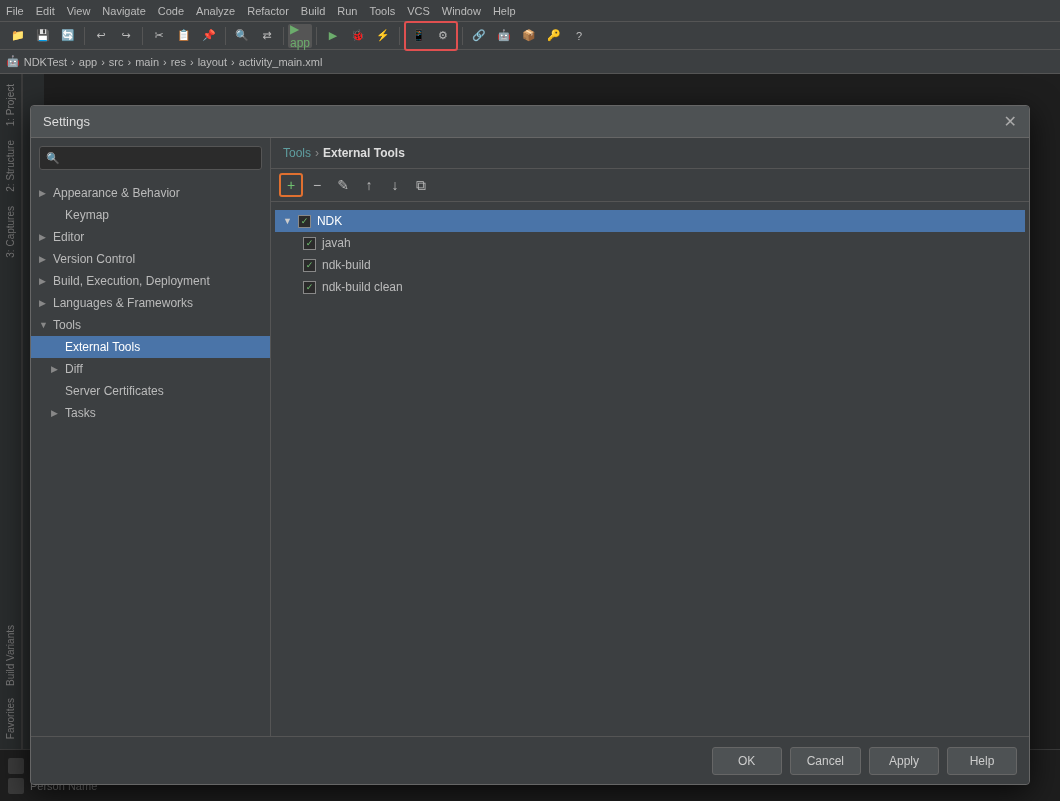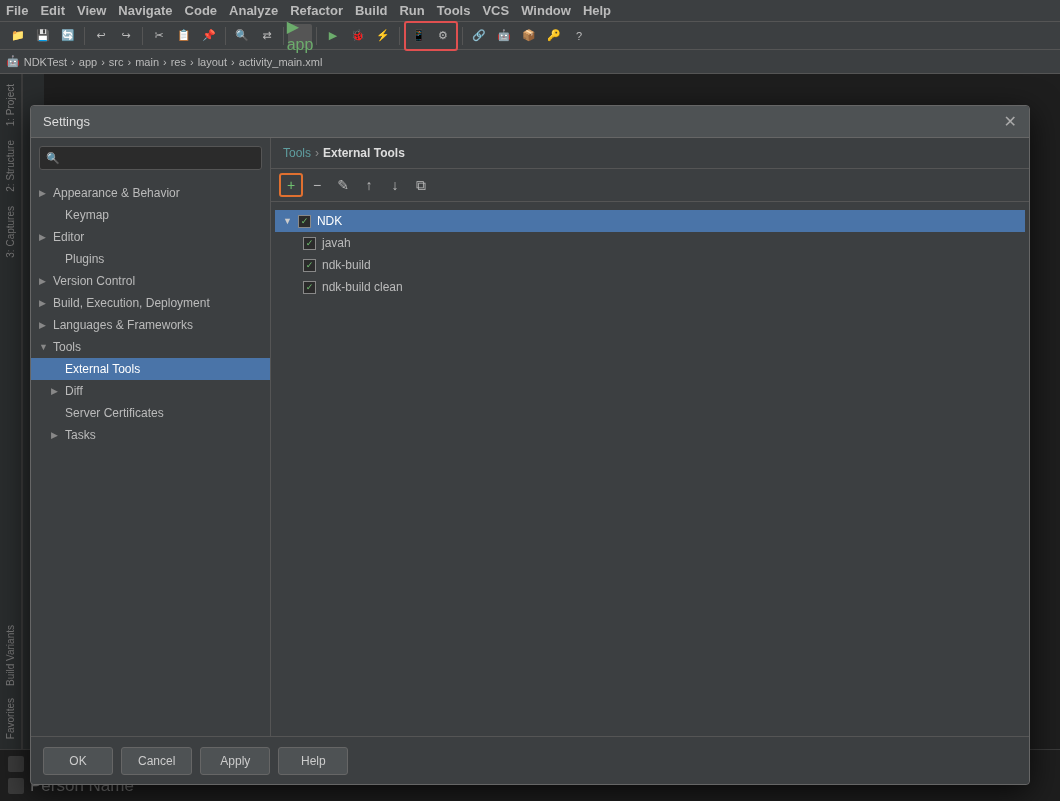--- a/index.html
+++ b/index.html
@@ -27,23 +27,22 @@
       background: #3c3f41;
       border-bottom: 1px solid #555;
       height: 22px;
       display: flex;
       align-items: center;
       padding: 0 6px;
       gap: 12px;
     }
     .menu-bar span {
       color: #bbbbbb;
-      font-size: 13px;
-      cursor: pointer;
-      font-weight: bold;
+      font-size: 11px;
+      cursor: pointer;
     }
 
     .breadcrumb-bar {
       background: #3c3f41;
       border-bottom: 1px solid #555;
       height: 24px;
       display: flex;
       align-items: center;
       padding: 0 6px;
       gap: 4px;
@@ -253,21 +252,21 @@
       font-size: 9px;
       color: #70c070;
     }
 
     
     .modal-footer {
       border-top: 1px solid #555;
       height: 48px;
       display: flex;
       align-items: center;
-      justify-content: flex-start;
+      justify-content: flex-end;
       padding: 0 12px;
       gap: 8px;
       background: #3c3f41;
       border-radius: 0 0 4px 4px;
     }
     .footer-btn {
       height: 28px;
       min-width: 70px;
       padding: 0 16px;
       border: 1px solid #666;
@@ -350,21 +349,21 @@
     <div class="tb-icon">↩</div>
     <div class="tb-icon">↪</div>
     <div class="tb-sep"></div>
     <div class="tb-icon">✂</div>
     <div class="tb-icon">📋</div>
     <div class="tb-icon">📌</div>
     <div class="tb-sep"></div>
     <div class="tb-icon">🔍</div>
     <div class="tb-icon">⇄</div>
     <div class="tb-sep"></div>
-    <div class="tb-icon" style="background:#555;color:#6cac6c;padding:0 4px;font-size:16px;">▶ app</div>
+    <div class="tb-icon" style="background:#555;color:#6cac6c;padding:0 4px;font-size:12px;">▶ app</div>
     <div class="tb-sep"></div>
     <div class="tb-icon" style="color:#6cac6c;">▶</div>
     <div class="tb-icon" style="color:#6c9cbc;">🐞</div>
     <div class="tb-icon">⚡</div>
     <div class="tb-sep"></div>
     <div class="tb-highlighted">
       <div class="tb-icon">📱</div>
       <div class="tb-icon">⚙</div>
     </div>
     <div class="tb-sep"></div>
@@ -423,24 +422,20 @@
               <span>Appearance &amp; Behavior</span>
             </div>
             <div class="tree-item indented-1">
               <span class="tree-arrow"></span>
               <span>Keymap</span>
             </div>
             <div class="tree-item">
               <span class="tree-arrow">▶</span>
               <span>Editor</span>
             </div>
-            <div class="tree-item indented-1">
-              <span class="tree-arrow"></span>
-              <span>Plugins</span>
-            </div>
             <div class="tree-item">
               <span class="tree-arrow">▶</span>
               <span>Version Control</span>
             </div>
             <div class="tree-item">
               <span class="tree-arrow">▶</span>
               <span>Build, Execution, Deployment</span>
             </div>
             <div class="tree-item">
               <span class="tree-arrow">▶</span>
@@ -526,20 +521,20 @@
   <div class="right-side-tabs"></div>
 </div>
 
 <div style="position:absolute;bottom:0;left:0;right:0;height:52px;background:#2b2b2b;border-top:1px solid #555;display:flex;flex-direction:column;justify-content:center;padding:4px 8px;gap:4px;">
   <div style="display:flex;align-items:center;gap:6px;">
     <div style="width:16px;height:16px;background:#555;border-radius:2px;"></div>
     <span style="font-size:11px;color:#aaa;">Plain Text</span>
   </div>
   <div style="display:flex;align-items:center;gap:6px;">
     <div style="width:16px;height:16px;background:#555;border-radius:2px;"></div>
-    <span style="font-size:17px;color:#aaa;">Person Name</span>
+    <span style="font-size:11px;color:#aaa;">Person Name</span>
   </div>
 </div>
 
 <div style="position:absolute;bottom:52px;left:0;width:22px;display:flex;flex-direction:column;align-items:center;background:#3c3f41;border-right:1px solid #555;padding-bottom:4px;">
   <div class="side-tab-v">Build Variants</div>
   <div class="side-tab-v">Favorites</div>
 </div>
 
 </body></html>

